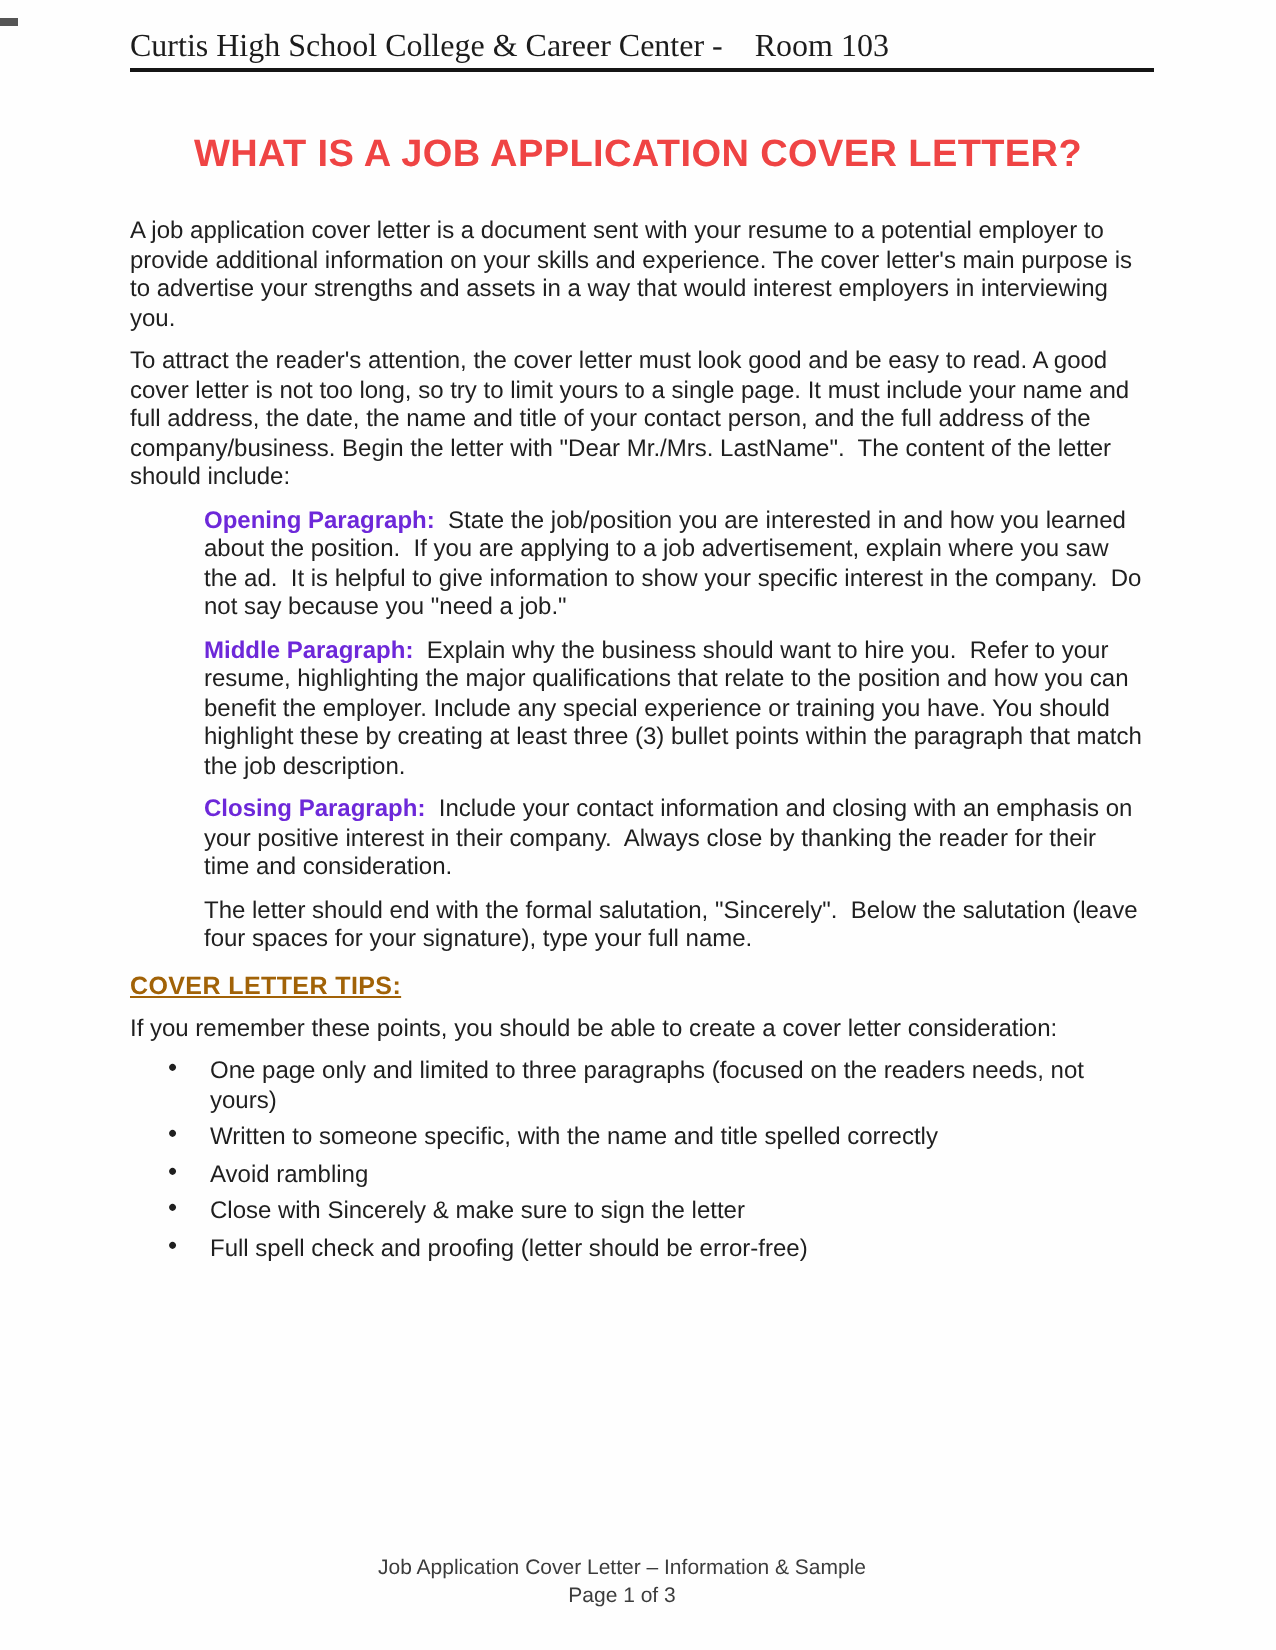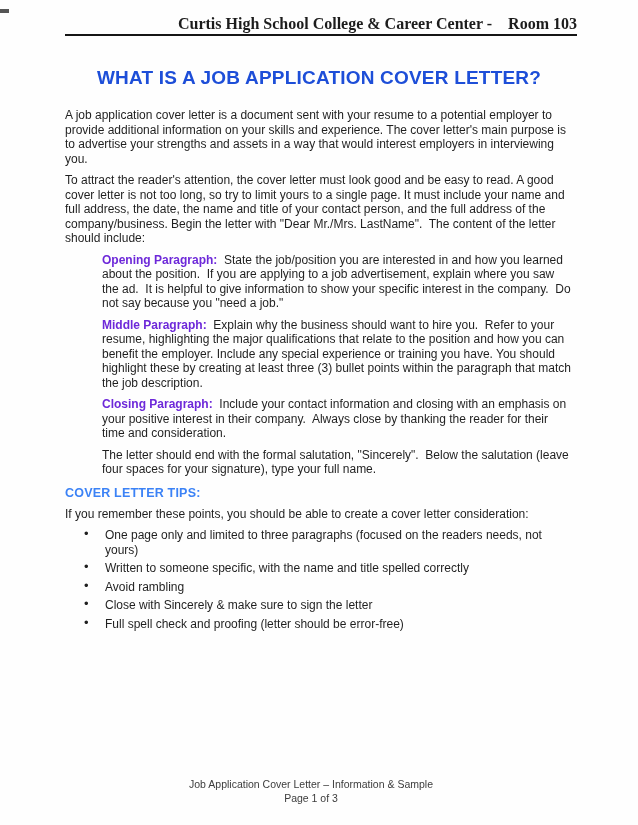--- a/index.html
+++ b/index.html
@@ -21,57 +21,57 @@
     position: absolute;
     left: 0; top: 9px;
     width: 9px; height: 4px;
     background: #2a2a2a;
     opacity: .8;
   }
   .header {
     margin: 0 61px 0 65px;
     padding-top: 13px;
     border-bottom: 2px solid #151515;
-    text-align: right;
-    font-weight: bold;
+    text-align: left;
   }
   .header-text {
     font-family: "Liberation Serif", "DejaVu Serif", serif;
     font-size: 16px;
     line-height: 21px;
     color: #1c1c1c;
     white-space: pre-wrap;
   }
   .title {
     margin: 31px 65px 0 65px;
     font-size: 19px;
     font-weight: bold;
     line-height: 22px;
     text-align: center;
-    color: #1d4ed8;
+    color: #ef4444;
     letter-spacing: 0.2px;
   }
   .content {
     margin: 19px 65px 0 65px; 
   }
   .content p {
     margin: 0 0 7px 0;
     font-size: 12px;
     line-height: 14.5px;
     white-space: pre-wrap;
   }
   .content p.indent {
     margin-left: 37px;
   }
   .tips-heading {
     margin: 9px 0 7px 0;
     font-size: 12.5px;
     font-weight: bold;
+    text-decoration: underline;
     letter-spacing: 0.2px;
-    color: #3b82f6;
+    color: #a16207;
   }
   ul.tips-list {
     margin: 3px 0 0 0;
     padding: 0;
     list-style: none;
   }
   ul.tips-list li {
     position: relative;
     margin: 0 0 4px 0;
     padding-left: 40px;

